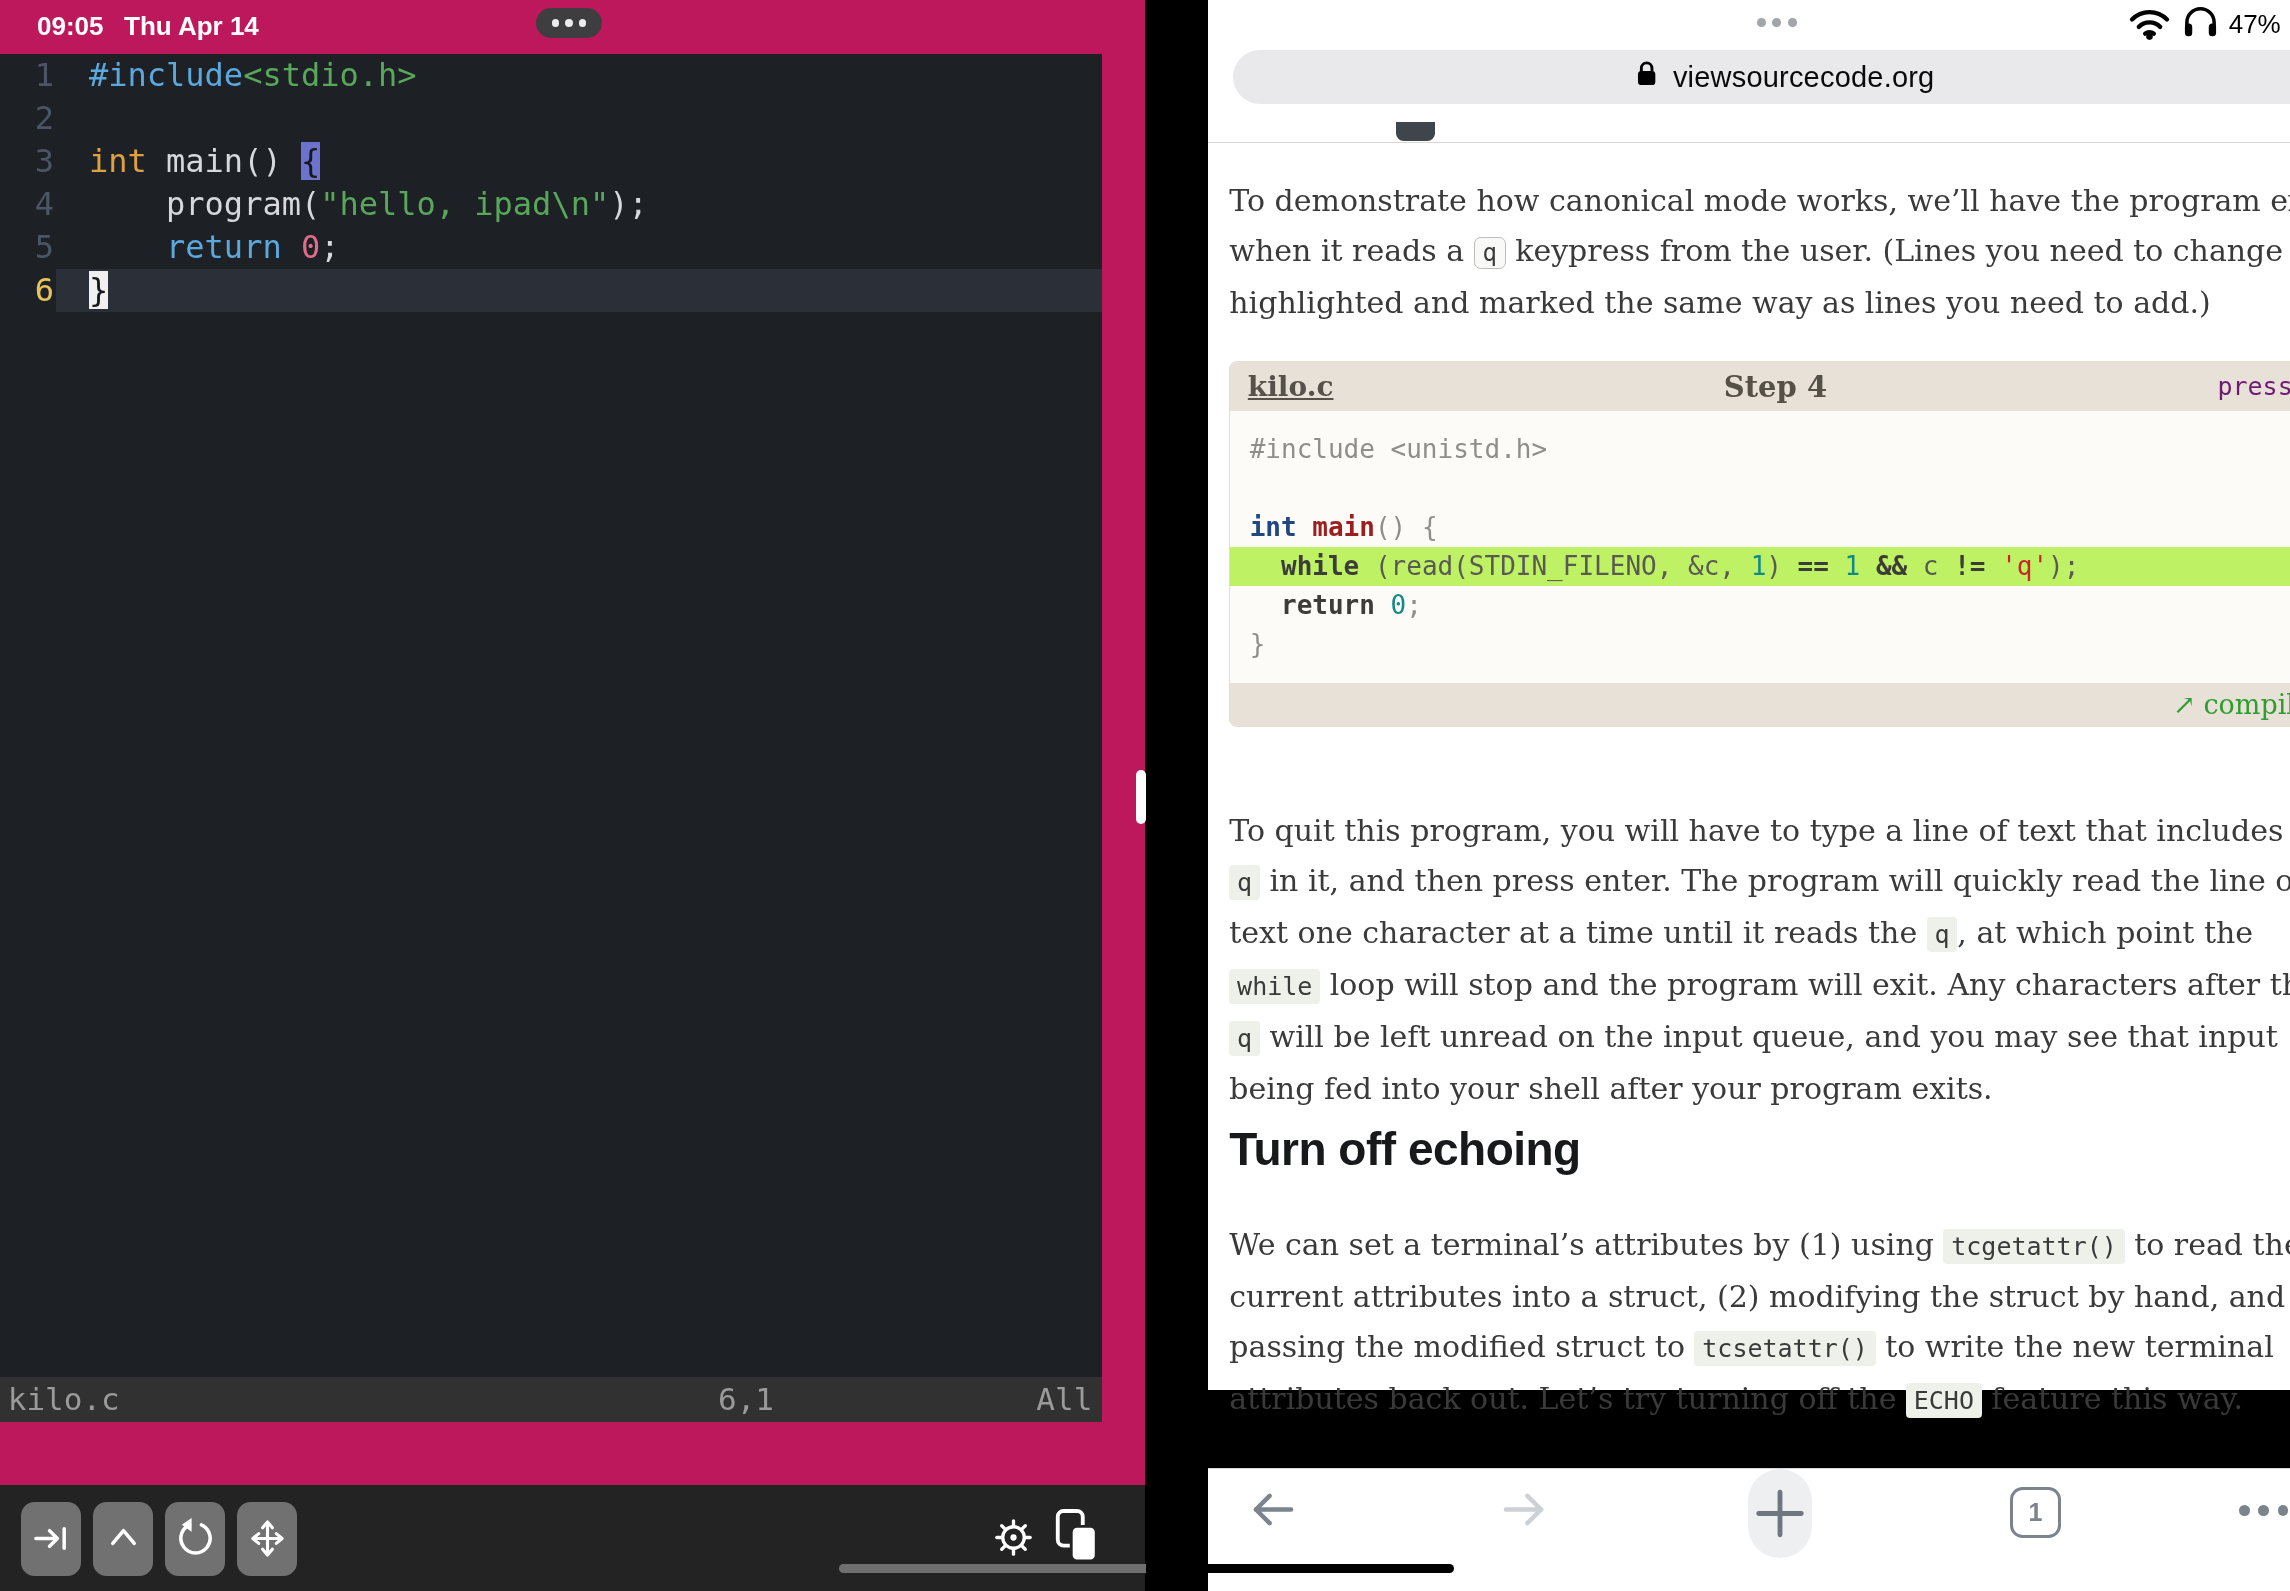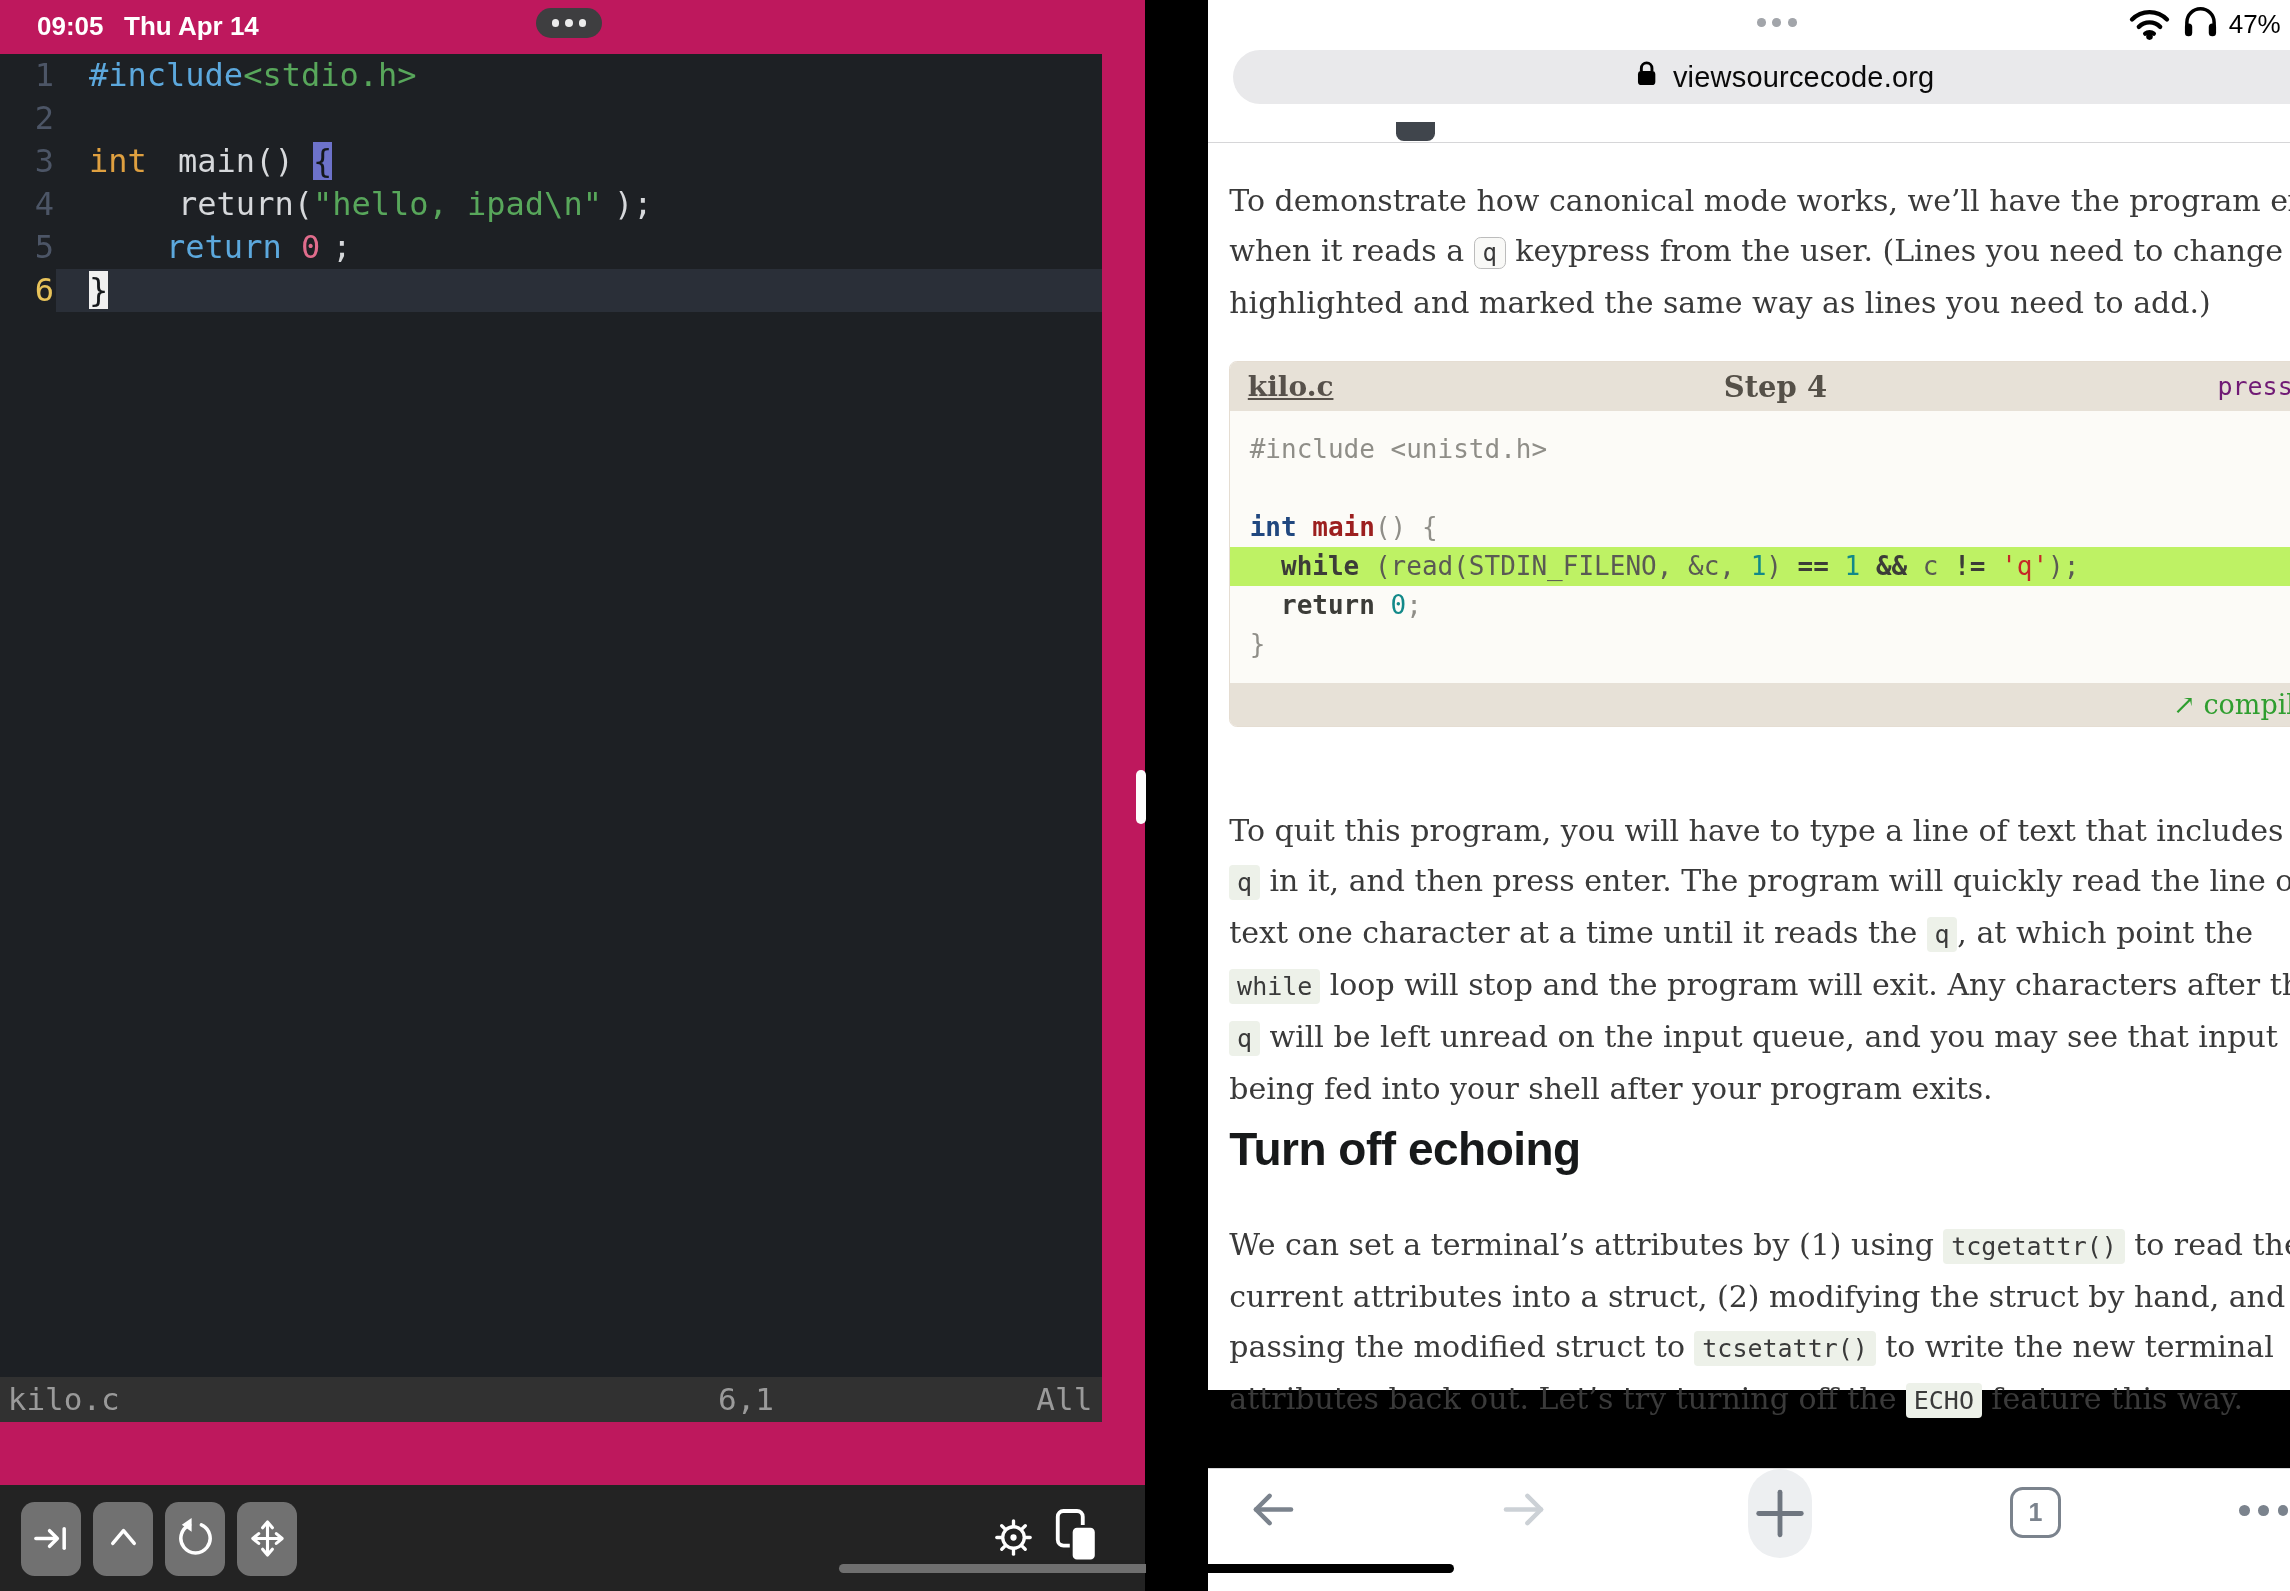--- a/index.html
+++ b/index.html
@@ -13,21 +13,21 @@
   .pill-menu{position:absolute;left:536px;top:7.8px;width:66px;height:30px;border-radius:15.5px;background:#3e3e40;display:flex;align-items:center;justify-content:center;gap:5.8px;}
   .pill-menu i{width:7.8px;height:7.8px;border-radius:50%;background:#ececec;}
 
   .editor{position:absolute;left:0;top:54px;width:1102px;height:1323px;background:#1d2024;
           font-family:"DejaVu Sans Mono",monospace;font-size:32px;line-height:43px;}
   .vrow{display:flex;height:43px;white-space:pre;}
   .vrow.row-current{background:linear-gradient(90deg,rgba(0,0,0,0) 0 56px,#2a2f38 56px);}
   .lnum{width:54px;text-align:right;color:#4c5566;flex:none;}
   .row-current .lnum{color:#e8c35a;}
   .lcode{margin-left:35px;white-space:pre;color:#d6d8db;}
-  .v-inc{color:#5ca8dd;} .v-str{color:#58a75b;} .v-kw{color:#dfa040;} .v-fg{color:#d6d8db;margin-left:12px;}
+  .v-inc{color:#5ca8dd;} .v-str{color:#58a75b;} .v-kw{color:#dfa040;} .v-fg{color:#d6d8db;}
   .v-ret{color:#5ca8dd;} .v-num{color:#e06c8c;}
   .v-brace{background:#6d72ca;color:#15181c;}
   .v-cursor{background:#f0f0f0;color:#15181c;}
 
   .vim-status{position:absolute;left:0;top:1377px;width:1102px;height:45px;background:#313131;
               font-family:"DejaVu Sans Mono",monospace;font-size:31px;line-height:45px;color:#9a9a9a;}
   .vs-file{position:absolute;left:7.8px;} .vs-pos{position:absolute;left:718px;} .vs-scroll{position:absolute;right:9.7px;}
 
   .term-toolbar{position:absolute;left:0;top:1485px;width:1145px;height:107px;background:#232323;}
   .tkey{position:absolute;top:16.5px;width:60px;height:74px;border-radius:13.6px;background:#717171;
@@ -92,21 +92,21 @@
         <i></i>
           <i></i>
           <i></i>
       </div>
     </div>
 
     <div class="editor" id="editor-lines">
         <div class="vrow"><span class="lnum">1</span><span class="lcode"><span class="v-inc">#include</span><span class="v-str">&lt;stdio.h&gt;</span></span></div>
         <div class="vrow"><span class="lnum">2</span><span class="lcode"></span></div>
         <div class="vrow"><span class="lnum">3</span><span class="lcode"><span class="v-kw">int </span><span class="v-fg">main() </span><span class="v-brace">{</span></span></div>
-        <div class="vrow"><span class="lnum">4</span><span class="lcode"><span class="v-fg">    return(</span><span class="v-str">"hello, ipad\n"</span><span class="v-fg">);</span></span></div>
+        <div class="vrow"><span class="lnum">4</span><span class="lcode"><span class="v-fg">    program(</span><span class="v-str">"hello, ipad\n"</span><span class="v-fg">);</span></span></div>
         <div class="vrow"><span class="lnum">5</span><span class="lcode"><span class="v-ret">    return </span><span class="v-num">0</span><span class="v-fg">;</span></span></div>
         <div class="vrow row-current"><span class="lnum">6</span><span class="lcode"><span class="v-cursor">}</span></span></div>
       </div>
 
     <div class="vim-status">
       <span class="vs-file">kilo.c</span>
       <span class="vs-pos">6,1</span>
       <span class="vs-scroll">All</span>
     </div>
 

